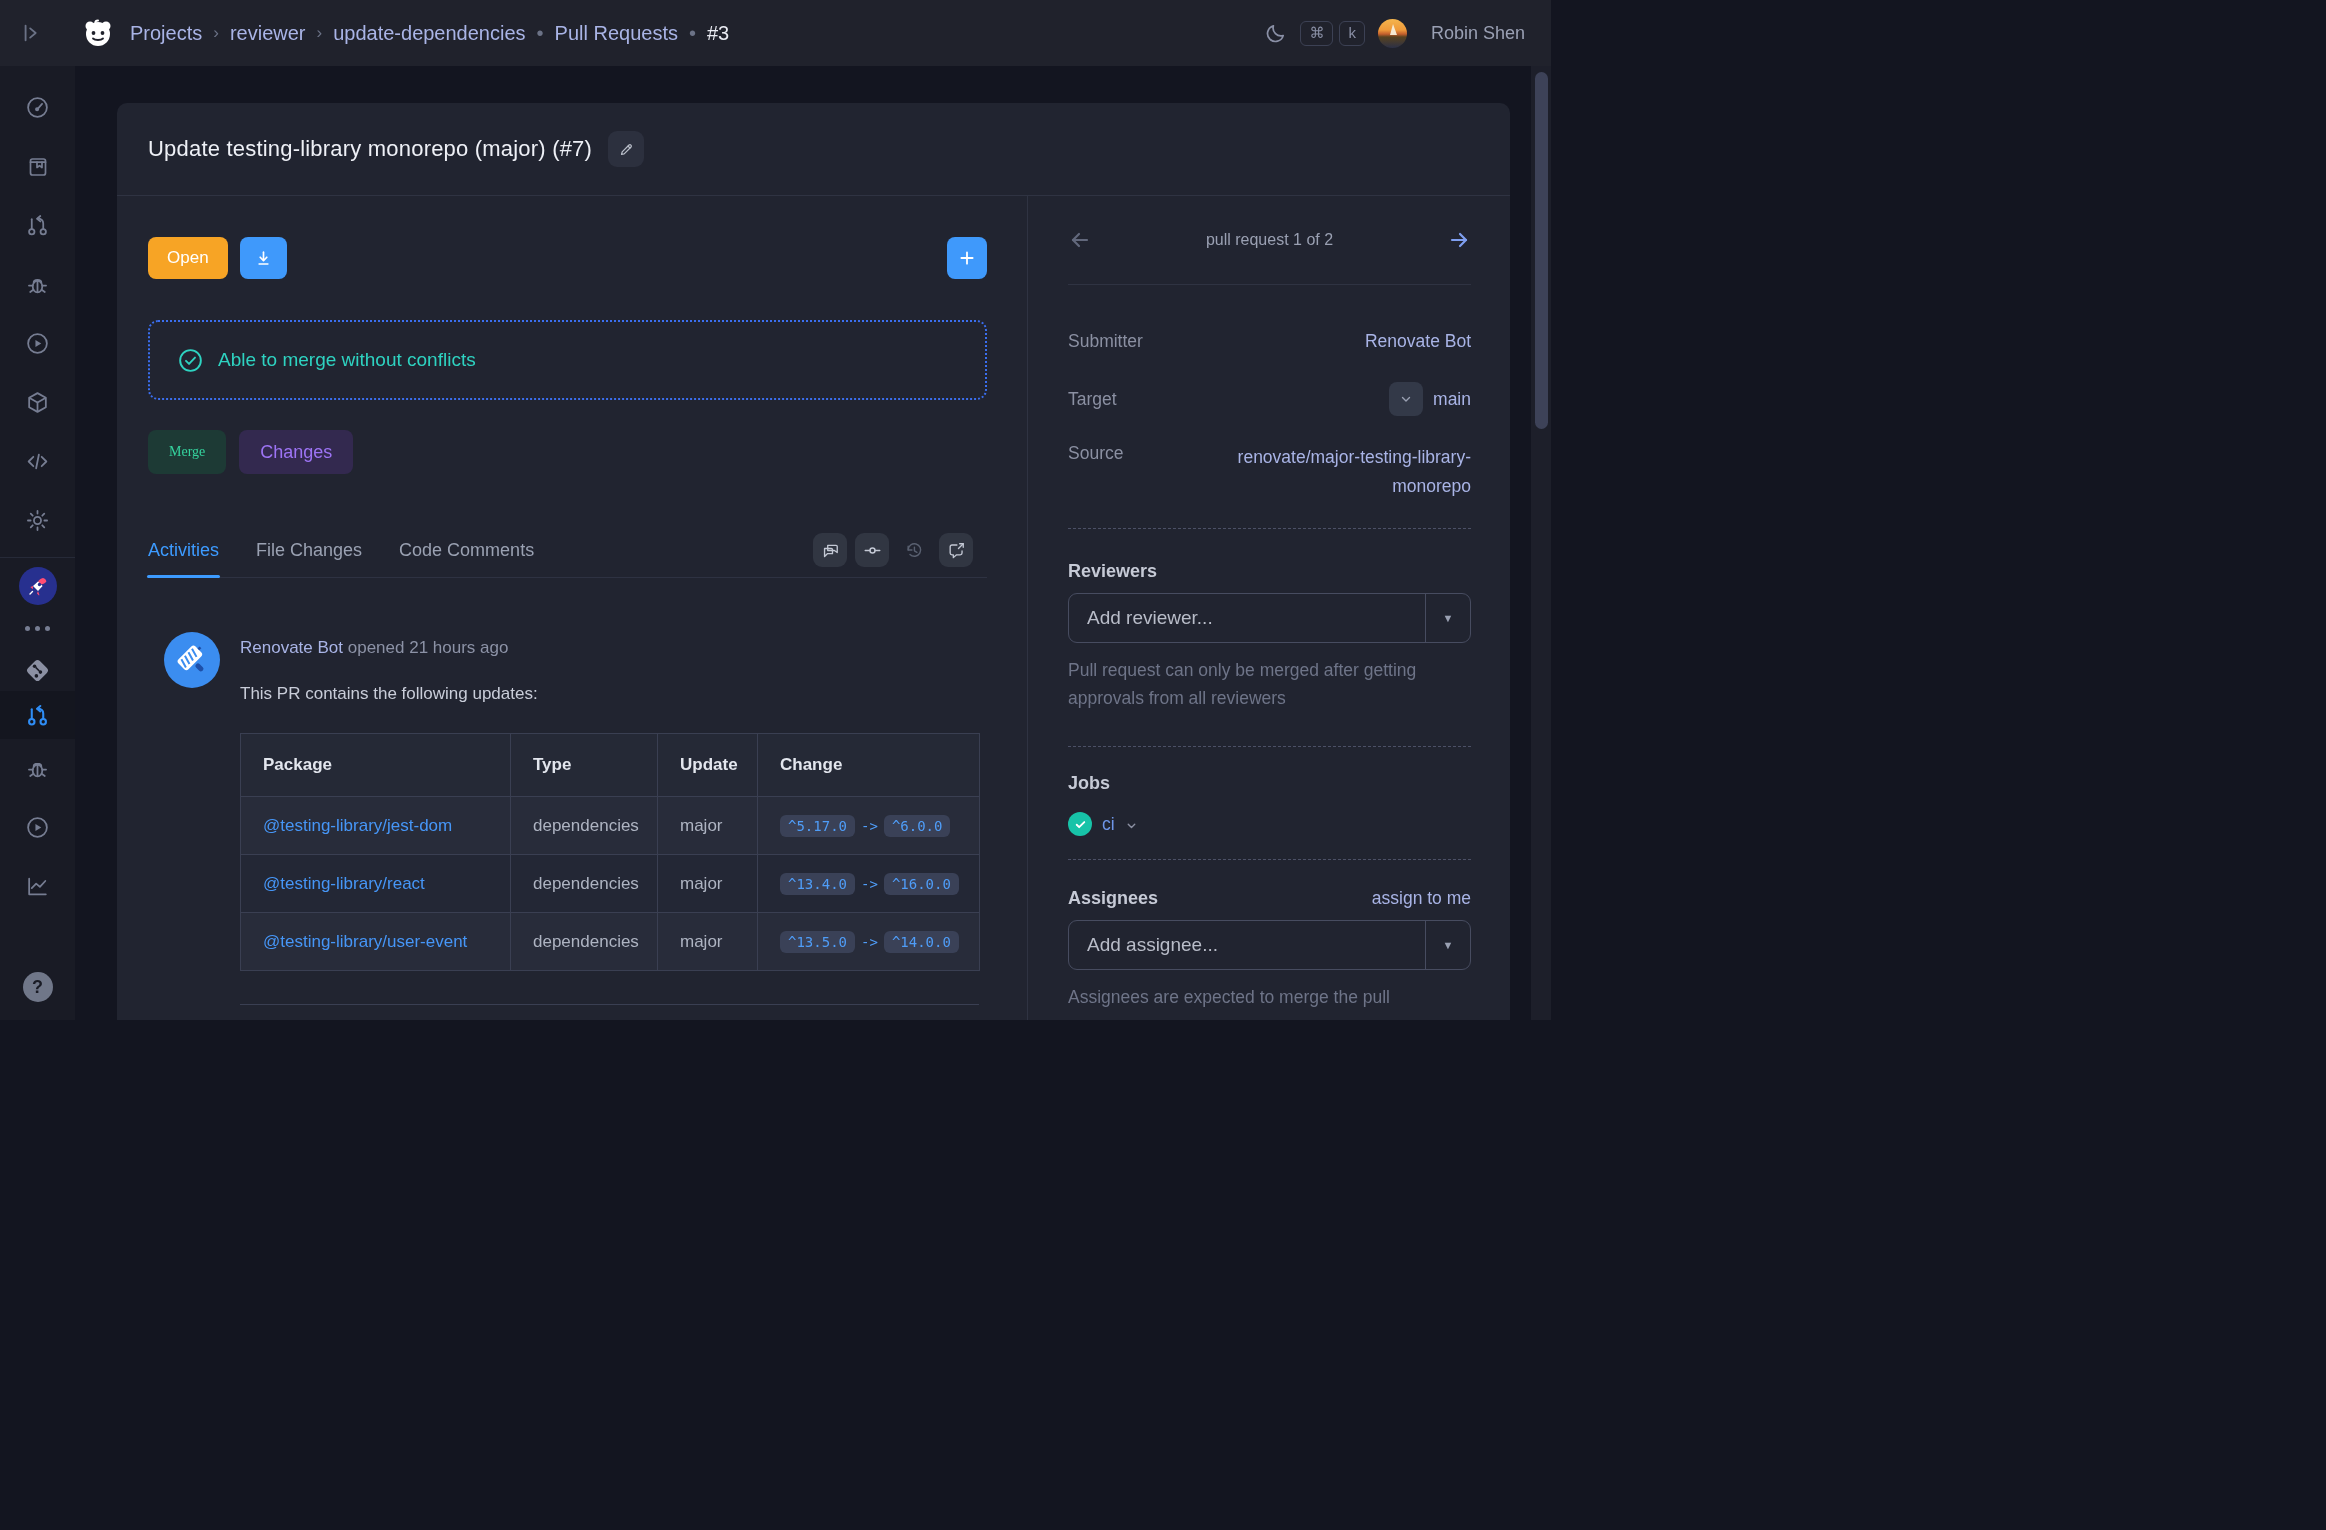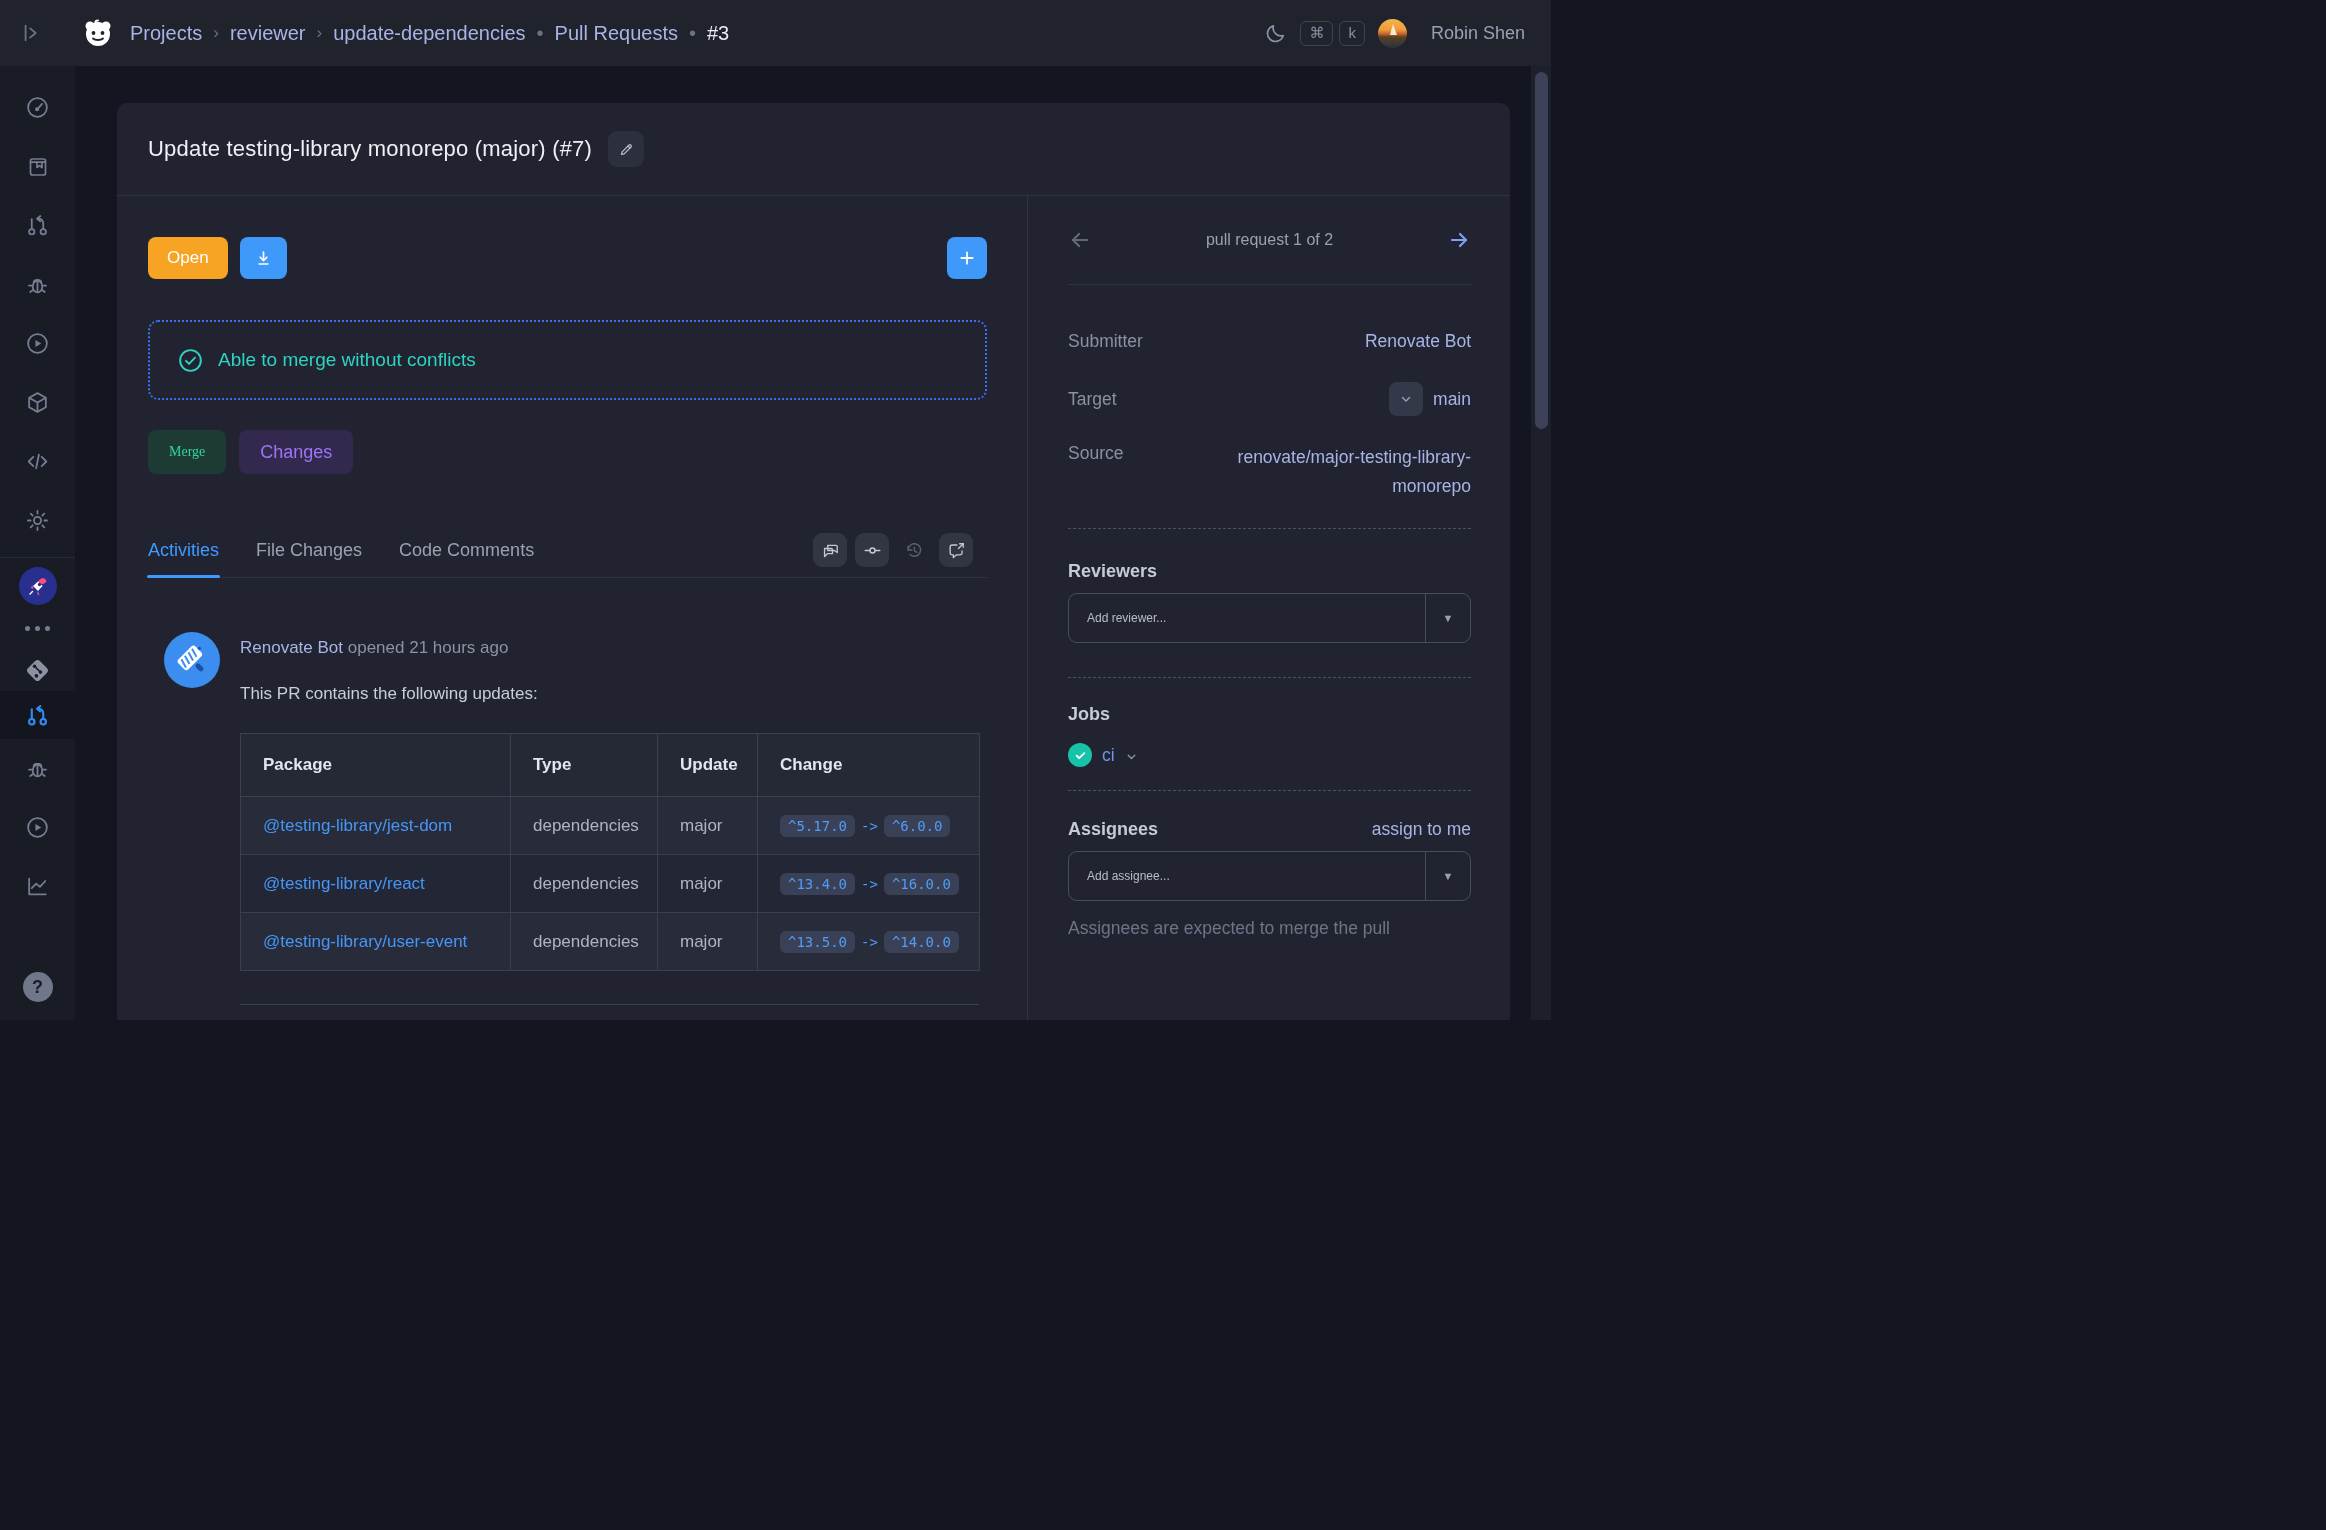--- a/index.html
+++ b/index.html
@@ -110,21 +110,21 @@
   .field-label{color:#8b90a2;}
   .field-value{color:var(--lavender);cursor:pointer;}
   .target-value{display:flex;align-items:center;gap:10px;}
   .chev-btn{width:34px;height:34px;border-radius:8px;background:#333948;display:flex;align-items:center;justify-content:center;color:#9aa0b2;cursor:pointer;}
   .source-value{width:300px;text-align:right;line-height:29px;overflow-wrap:break-word;}
   .dashed{border-top:1px dashed #4c5066;}
   .d1{margin-top:27px;} .d2{margin-top:34px;} .d3{margin-top:23px;}
   .section-title{font-size:18px;font-weight:bold;color:#c6cad6;}
   .reviewers-title{margin-top:32px;}
   .select{margin-top:11px;height:50px;border:1px solid #474c60;border-radius:9px;display:flex;align-items:center;cursor:pointer;}
-  .select-text{flex:1;padding-left:18px;color:#b9bdc9;font-size:12px;}
+  .select-text{flex:1;padding-left:18px;color:#b9bdc9;font-size:19px;}
   .select-caret{width:45px;align-self:stretch;border-left:1px solid #474c60;display:flex;align-items:center;justify-content:center;color:#9aa0b2;font-size:11px;}
   .help-text{margin-top:13px;font-size:17.5px;color:#6e7488;line-height:28px;}
   .jobs-title{margin-top:26px;}
   .job-row{margin-top:18px;display:flex;align-items:center;gap:10px;}
   .job-check{width:24px;height:24px;border-radius:50%;background:var(--job-teal);display:flex;align-items:center;justify-content:center;color:#fff;flex:none;}
   .job-name{font-size:17.5px;color:#6f96e8;cursor:pointer;}
   .job-chevron{color:#8b90a2;cursor:pointer;margin-top:2px;}
   .assignees-head{margin-top:28px;display:flex;justify-content:space-between;align-items:baseline;}
   .assign-link{font-size:17.5px;color:var(--lavender);cursor:pointer;}
   
@@ -479,20 +479,21 @@
         <span class="field-value source-value">renovate/major-testing-library-monorepo</span>
       </div>
 
       <div class="dashed d1"></div>
 
       <div class="section-title reviewers-title">Reviewers</div>
       <div class="select">
         <span class="select-text">Add reviewer...</span>
         <span class="select-caret">▼</span>
       </div>
+      <div class="help-text">Pull request can only be merged after getting approvals from all reviewers</div>
 
       <div class="dashed d2"></div>
 
       <div class="section-title jobs-title">Jobs</div>
       <div class="job-row">
         <span class="job-check">
           <svg width="13" height="13" viewBox="0 0 24 24" fill="none" stroke="currentColor" stroke-width="3.4" stroke-linecap="round" stroke-linejoin="round">
               <path d="M5 12.5l4.5 4.5L19 7.5"></path>
             </svg>
         </span>

